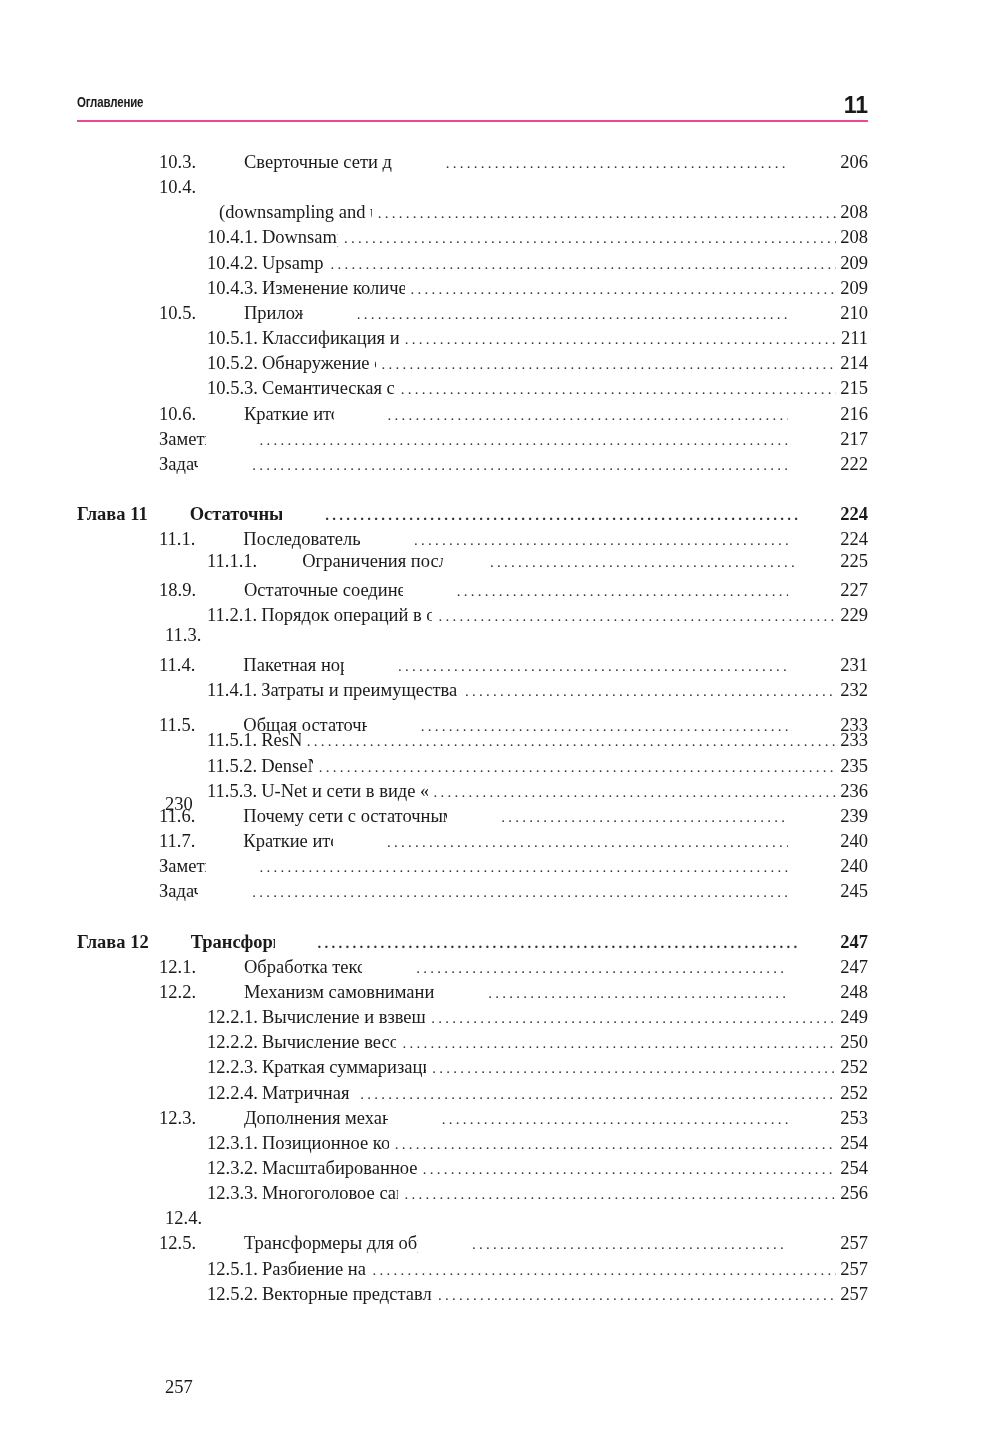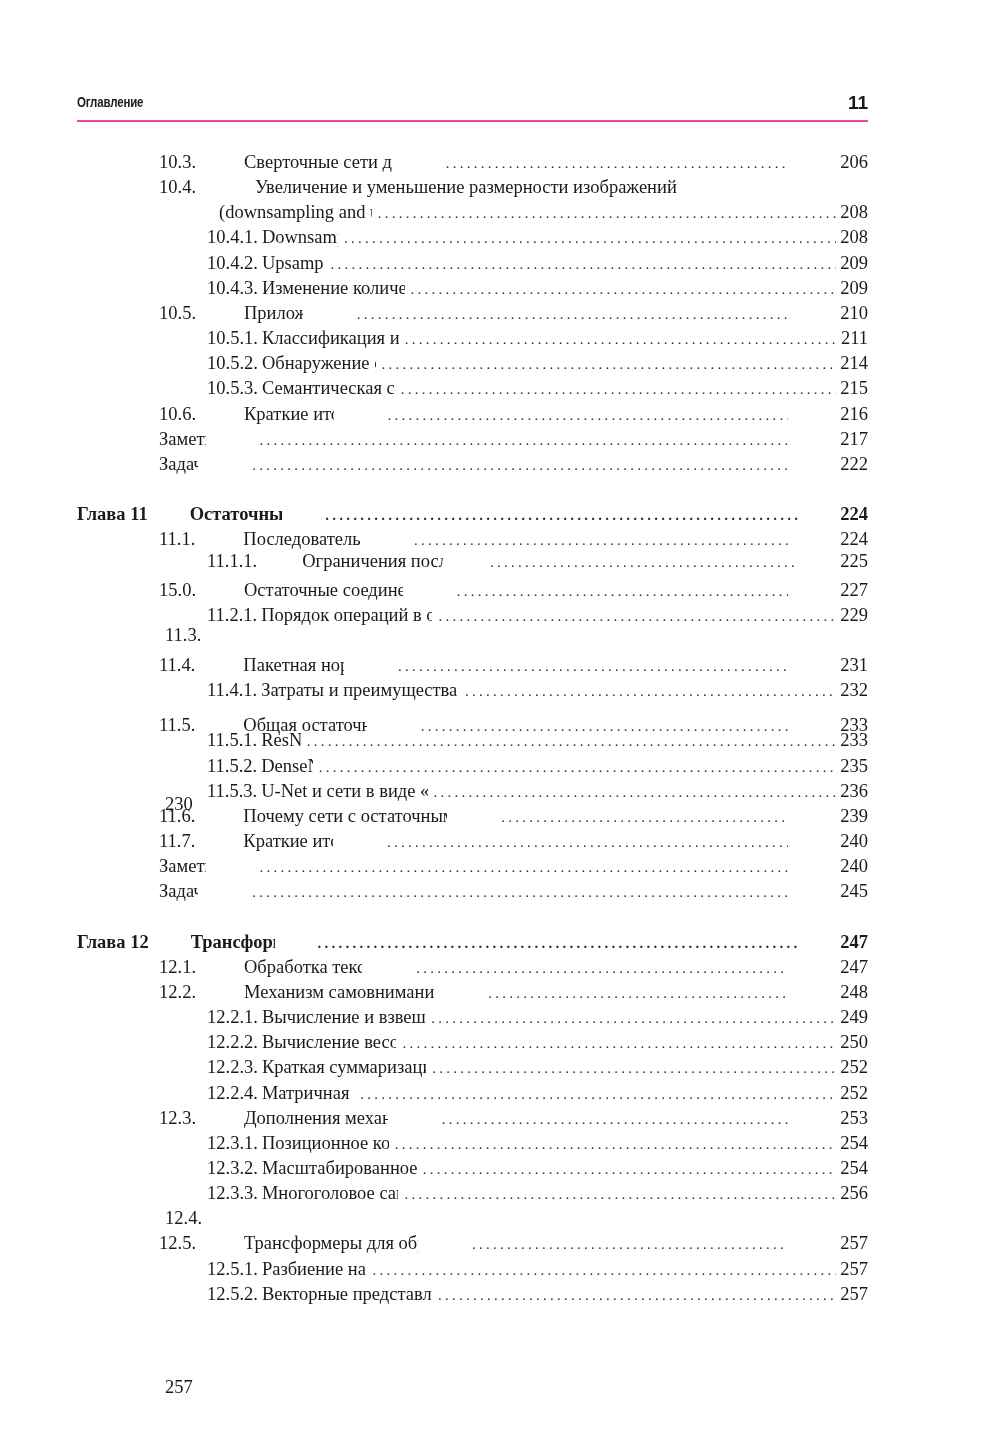--- a/index.html
+++ b/index.html
@@ -3,21 +3,21 @@
   <meta charset="utf-8">
   <style>
     html, body { margin: 0; padding: 0; background: #ffffff; }
     body { width: 986px; height: 1447px; position: relative; overflow: hidden;
            font-family: "Liberation Serif", "DejaVu Serif", serif; color: #1a1a1a; }
     .running-head { position: absolute; left: 77px; top: 92px; width: 791px; height: 28px;
                     border-bottom: 2px solid #ec4899; }
     .rh-title { position: absolute; left: 0; top: 2px; font-family: "Liberation Sans", "DejaVu Sans", sans-serif;
                 font-weight: bold; font-size: 14px; transform: scaleX(0.82); transform-origin: left center; letter-spacing: -0.2px; }
     .rh-page { position: absolute; right: 0; top: 0px; font-family: "Liberation Sans", "DejaVu Sans", sans-serif;
-               font-weight: bold; font-size: 19px; }
+               font-weight: bold; font-size: 23px; }
     .toc { position: absolute; left: 0; top: 0; width: 986px; }
     .row { position: absolute; height: 25px; display: flex; align-items: baseline;
            font-size: 18.5px; line-height: 25px; white-space: nowrap; }
     .row .num { display: inline-block; }
     .row .title { flex: 0 1 auto; overflow: hidden; }
     .row .leader { flex: 1 1 auto; overflow: hidden; margin: 0 4px 0 6px; color: #333;
                    letter-spacing: 2.6px; font-size: 15px; }
     .row .leader::before { content: ". . . . . . . . . . . . . . . . . . . . . . . . . . . . . . . . . . . . . . . . . . . . . . . . . . . . . . . . . . . . . . . . . . . . . . . . . . . . . . . . . . . . . . . . . . . . . . . . . . . . . . . . ."; letter-spacing: 0; word-spacing: -0.5px; }
     .row .page { flex: 0 0 auto; text-align: right; }
     .chapter { font-weight: bold; }
@@ -39,21 +39,20 @@
 
 <div class="toc" id="toc">
     <div class="row l1" style="top: 150px;">
       <span class="num">10.3.</span>
       <span class="title">Сверточные сети для двумерных входов</span>
       <span class="leader"></span>
       <span class="page">206</span>
     </div>
     <div class="row l1" style="top: 175.15px;">
       <span class="num">10.4.</span>
-      <span class="title">Увеличение и уменьшение размерности изображений</span>
     </div>
     <div class="row l1c" style="top: 200.3px;">
       <span class="title">(downsampling and upsampling)</span>
       <span class="leader"></span>
       <span class="page">208</span>
     </div>
     <div class="row l2" style="top: 225.45px; justify-content: center;">
       <span class="num">10.4.1.</span>
       <span class="title">Downsampling</span>
       <span class="leader"></span>
@@ -123,21 +122,21 @@
       <span class="leader"></span>
       <span class="page">224</span>
     </div>
     <div class="row l2" style="top: 549px; gap: 41px;">
       <span class="num">11.1.1.</span>
       <span class="title">Ограничения последовательной обработки</span>
       <span class="leader"></span>
       <span class="page">225</span>
     </div>
     <div class="row l1" style="top: 577.55px;">
-      <span class="num">15.0.</span>
+      <span class="num">18.9.</span>
       <span class="title">Остаточные соединения и остаточные блоки</span>
       <span class="leader"></span>
       <span class="page">227</span>
     </div>
     <div class="row l2" style="top: 602.7px;">
       <span class="num">11.2.1.</span>
       <span class="title">Порядок операций в остаточных блоках</span>
       <span class="leader"></span>
       <span class="page">229</span>
     </div>

